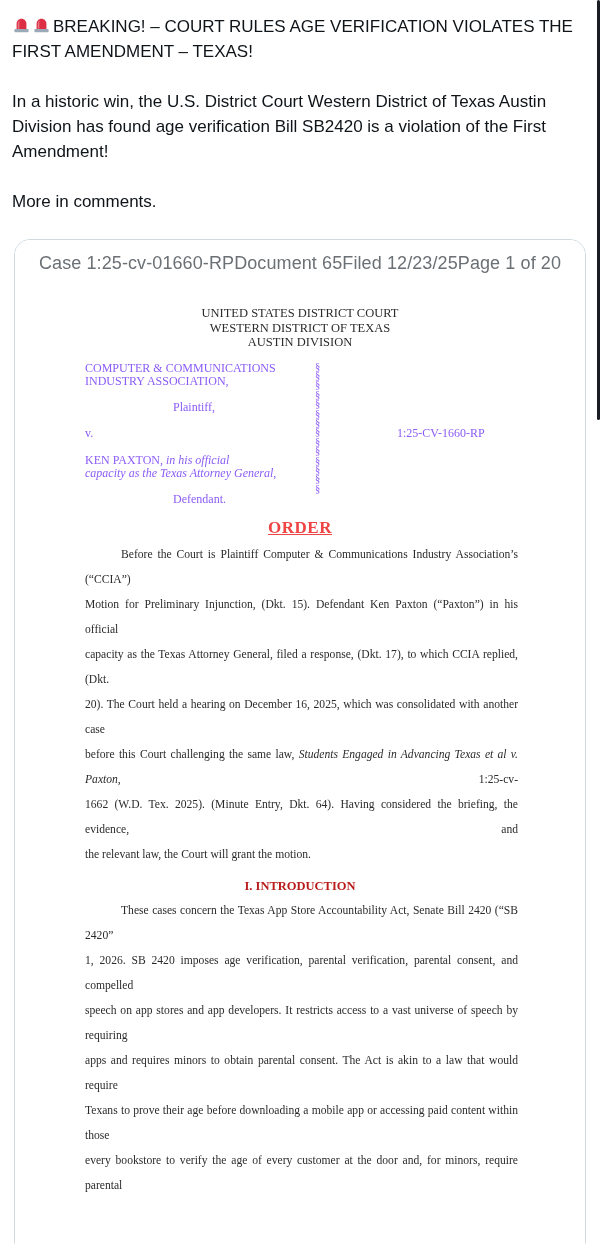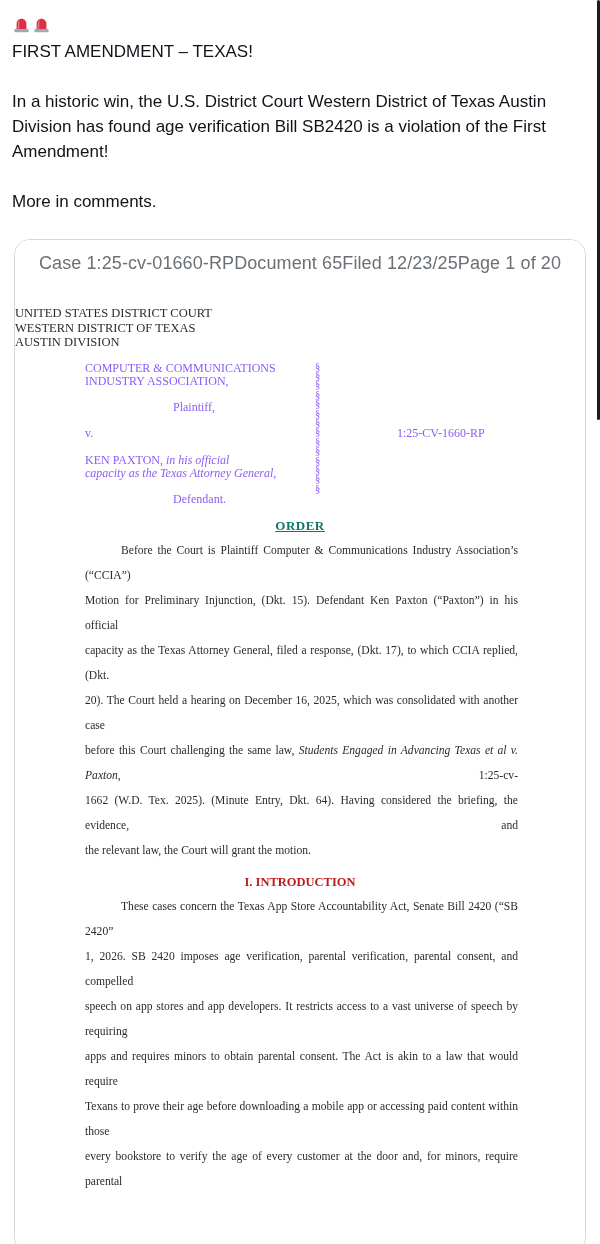--- a/index.html
+++ b/index.html
@@ -20,33 +20,33 @@
   .card {
     margin:12px 14px 0 14px; width:572px; border:1px solid #cfd9de;
     border-radius:16px; overflow:hidden; background:#fff; cursor:pointer;
   }
   .page { background:#fff; }
   .doc-header {
     display:flex; justify-content:center; padding-top:13px;
     font-size:18px; color:#6b7075; letter-spacing:.1px;
   }
   .doc, .doc-header ~ * { font-family:"Liberation Serif", serif; }
-  .court { margin-top:32px; font-size:12.5px; line-height:14.5px;
+  .court { margin-top:32px; text-align:center; font-size:12.5px; line-height:14.5px;
     color:#2b2b2b; font-family:"Liberation Serif", serif; }
 
   .caption { position:relative; height:146px; margin:12px 0 0 70px;
     font-family:Liberation Serif, serif; font-size:12px; color:#8b5cf6; }
   .cap-left { position:absolute; left:0; top:0; width:245px; line-height:13.2px; }
   .cap-left .sp { height:13.2px; }
   .cap-left .ind { padding-left:88px; }
   .cap-sections { position:absolute; left:230px; top:0; line-height:9.4px; font-size:10.5px; }
   .cap-case { position:absolute; left:312px; top:64px; font-size:12px; }
 
   .order-title { margin-top:10px; text-align:center; font-family:"Liberation Serif", serif;
-    font-size:13px; font-weight:bold; color:#0f766e; }
+    font-size:17px; font-weight:bold; color:#ef4444; }
   .order-title span { text-decoration:underline; letter-spacing:.5px; }
   .intro-title { margin-top:12px; text-align:center; font-family:"Liberation Serif", serif;
     font-size:12.5px; font-weight:bold; color:#b91c1c; }
 
   .doc-body { margin:4px 67px 0 70px; font-family:"Liberation Serif", serif;
     font-size:11.6px; line-height:25px; color:#2b2b2b; }
   .doc-line { text-align:justify; text-align-last:justify; white-space:normal; }
   .doc-line.last { text-align-last:left; }
   .doc-line.indent { text-indent:36px; }
   .doc-line em { font-style:italic; }
@@ -67,21 +67,21 @@
         <svg width="19" height="19" viewBox="0 0 24 24">
             <path fill="#dd2e44" d="M12 3.5c-3.4 0-6.2 2.8-6.2 6.2V17h12.4V9.7c0-3.4-2.8-6.2-6.2-6.2z"></path>
             <path fill="#fff" opacity=".35" d="M9.8 5.6c-1.5.9-2.5 2.4-2.5 4.1V16h1.9V9.7c0-1.5.2-3 .6-4.1z"></path>
             <rect x="3" y="16.4" width="18" height="4.2" rx="1.2" fill="#9aaab8"></rect>
           </svg>
         <svg width="19" height="19" viewBox="0 0 24 24">
             <path fill="#dd2e44" d="M12 3.5c-3.4 0-6.2 2.8-6.2 6.2V17h12.4V9.7c0-3.4-2.8-6.2-6.2-6.2z"></path>
             <path fill="#fff" opacity=".35" d="M9.8 5.6c-1.5.9-2.5 2.4-2.5 4.1V16h1.9V9.7c0-1.5.2-3 .6-4.1z"></path>
             <rect x="3" y="16.4" width="18" height="4.2" rx="1.2" fill="#9aaab8"></rect>
           </svg>
-      </span>
+      </span><span>BREAKING! – COURT RULES AGE VERIFICATION VIOLATES THE</span>
       <span class="line2">FIRST AMENDMENT – TEXAS!</span>
     </p>
     <p>In a historic win, the U.S. District Court Western District of Texas Austin Division has found age verification Bill SB2420 is a violation of the First Amendment!</p>
     <p>More in comments.</p>
   </div>
 
   <div class="card">
     <section class="page">
       <div class="doc-header">
         <span>Case 1:25-cv-01660-RP</span>

